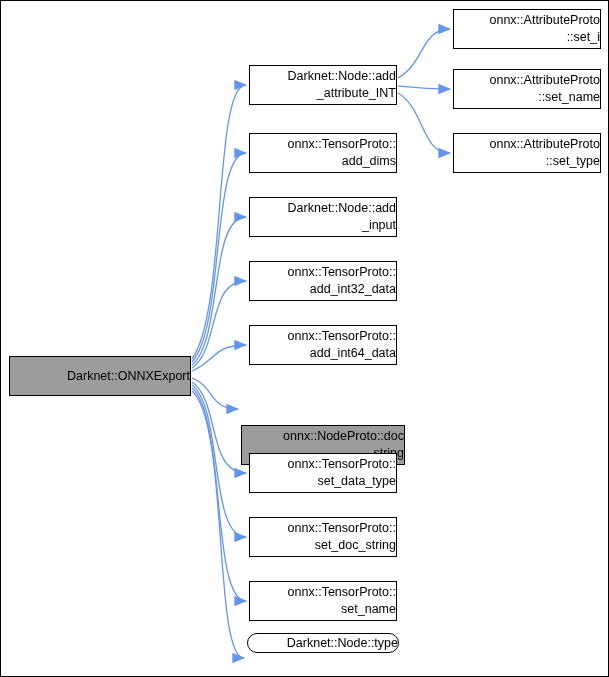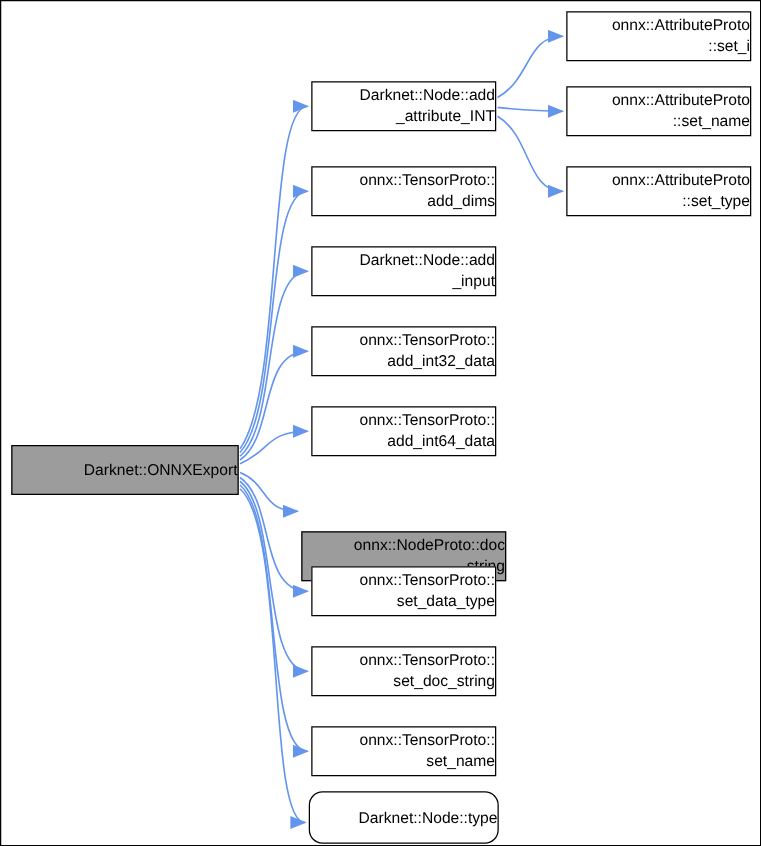--- a/index.html
+++ b/index.html
@@ -115,21 +115,21 @@
   <div class="node link" style="left: 248px; top: 516px; width: 148px; height: 40px; background: rgb(255, 255, 255);">
     <span>onnx::TensorProto::</span>
     <span>set_doc_string</span>
   </div>
 
   <div class="node link" style="left: 248px; top: 580px; width: 148px; height: 40px; background: rgb(255, 255, 255);">
     <span>onnx::TensorProto::</span>
     <span>set_name</span>
   </div>
 
-  <div class="node link" style="left: 246px; top: 632px; width: 152px; height: 42px; background: rgb(255, 255, 255); border-radius: 11px;">
+  <div class="node link" style="left: 246px; top: 632px; width: 152px; height: 20px; background: rgb(255, 255, 255); border-radius: 11px;">
     <span>Darknet::Node::type</span>
   </div>
 
   <div class="node link" style="left: 452px; top: 8px; width: 148px; height: 40px; background: rgb(255, 255, 255);">
     <span>onnx::AttributeProto</span>
     <span>::set_i</span>
   </div>
 
   <div class="node link" style="left: 452px; top: 68px; width: 148px; height: 40px; background: rgb(255, 255, 255);">
     <span>onnx::AttributeProto</span>

